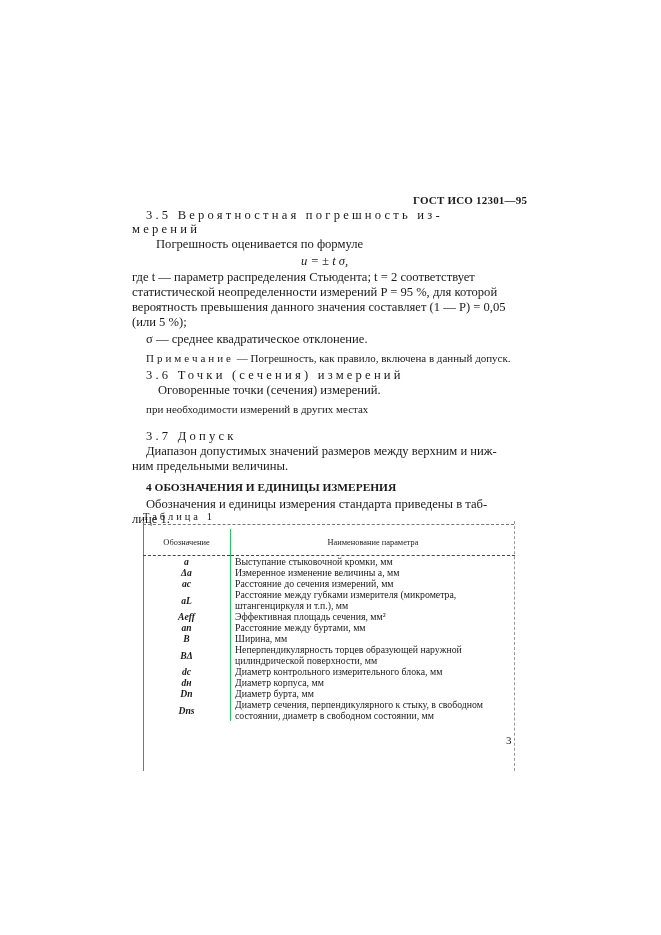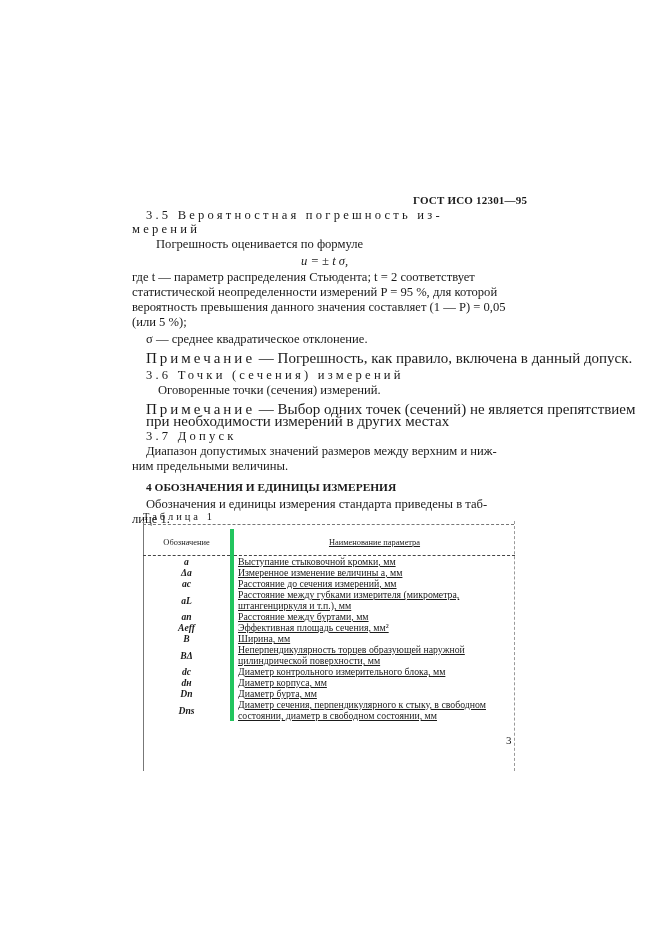--- a/index.html
+++ b/index.html
@@ -7,36 +7,36 @@
     width: 661px; height: 935px; position: relative; overflow: hidden;
     font-family: "Liberation Serif", "DejaVu Serif", serif;
     color: #1a1a1a;
   }
   .abs { position: absolute; }
   .header {
     left: 413px; top: 194px; font-size: 11px; font-weight: bold; letter-spacing: 0.2px;
   }
   .p { font-size: 12.6px; line-height: 15px; }
   .spaced { letter-spacing: 3.2px; }
-  .note { font-size: 15px; line-height: 12px; }
+  .note { font-size: 11px; line-height: 12px; }
   .note .lbl { letter-spacing: 3px; }
   .formula { font-style: italic; font-size: 12.6px; }
   .sec-title { font-size: 11.4px; font-weight: bold; }
   .tbl-label { font-size: 10.5px; letter-spacing: 3px; }
   .dash-top {
     position: absolute; border-top: 1px dashed #777;
   }
   table.t {
     position: absolute; left: 143px; top: 529px; width: 372px;
     border-collapse: collapse; font-size: 9.8px; line-height: 11px;
   }
   table.t th { font-weight: normal; font-size: 8.4px; height: 24px; }
   table.t td { padding: 0 4px; vertical-align: middle; }
   table.t .c1 { width: 79px; text-align: center; font-style: italic; font-weight: bold; font-size: 9.6px; }
-  table.t .c2 { border-left: 4px solid #22c55e; text-decoration: underline; }
+  table.t .c2 { border-left: 1px solid #22c55e; }
   table.t tr.head .c2 { text-align: center; }
   table.t tr.head th { border-bottom: 1px dashed #444; }
   .leftrule { position: absolute; left: 143px; top: 521px; width: 0; height: 250px; border-left: 1px solid #777; }
   .rightrule { position: absolute; left: 514px; top: 521px; width: 0; height: 250px; border-left: 1px dashed #999; }
   .pagenum { left: 506px; top: 734px; font-size: 11px; }
 </style>
 </head>
 <body>
 
 <div class="abs header">ГОСТ ИСО 12301—95</div>
@@ -52,21 +52,20 @@
   <div>(или 5 %);</div>
 </div>
 <div class="abs p" style="left:146px; top:332px;">σ — среднее квадратическое отклонение.</div>
 <div class="abs note" style="left:146px; top:352px;">
   <span class="lbl">Примечание</span><span> — Погрешность, как правило, включена в данный допуск.</span>
 </div>
 
 <div class="abs p spaced" style="left:146px; top:368px;">3.6 Точки  (сечения)  измерений</div>
 <div class="abs p" style="left:158px; top:383px;">Оговоренные точки (сечения) измерений.</div>
 <div class="abs note" style="left:146px; top:403px;">
-  <div><span class="lbl">Примечание</span><span> — Выбор одних точек (сечений) не является препятствием</span></div>
   <div>при необходимости измерений в других местах</div>
 </div>
 
 <div class="abs p spaced" style="left:146px; top:429px;">3.7 Допуск</div>
 <div class="abs p" style="left:146px; top:444px;">Диапазон допустимых значений размеров между верхним и ниж-</div>
 <div class="abs p" style="left:132px; top:459px;">ним предельными величины.</div>
 
 <div class="abs sec-title" style="left:146px; top:481px;text-align:right;">4 ОБОЗНАЧЕНИЯ И ЕДИНИЦЫ ИЗМЕРЕНИЯ</div>
 <div class="abs p" style="left:146px; top:497px;">Обозначения и единицы измерения стандарта приведены в таб-</div>
 <div class="abs p" style="left:132px; top:512px;">лице 1.</div>
@@ -93,26 +92,26 @@
       </tr>
   <tr>
         <td class="c1">ac</td>
         <td class="c2">Расстояние до сечения измерений, мм</td>
       </tr>
   <tr>
         <td class="c1">aL</td>
         <td class="c2">Расстояние между губками измерителя (микрометра, штангенциркуля и т.п.), мм</td>
       </tr>
   <tr>
+        <td class="c1">Aeff</td>
+        <td class="c2">Эффективная площадь сечения, мм²</td>
+      </tr>
+  <tr>
         <td class="c1">an</td>
         <td class="c2">Расстояние между буртами, мм</td>
-      </tr>
-  <tr>
-        <td class="c1">Aeff</td>
-        <td class="c2">Эффективная площадь сечения, мм²</td>
       </tr>
   <tr>
         <td class="c1">B</td>
         <td class="c2">Ширина, мм</td>
       </tr>
   <tr>
         <td class="c1">BΔ</td>
         <td class="c2">Неперпендикулярность торцев образующей наружной цилиндрической поверхности, мм</td>
       </tr>
   <tr>

